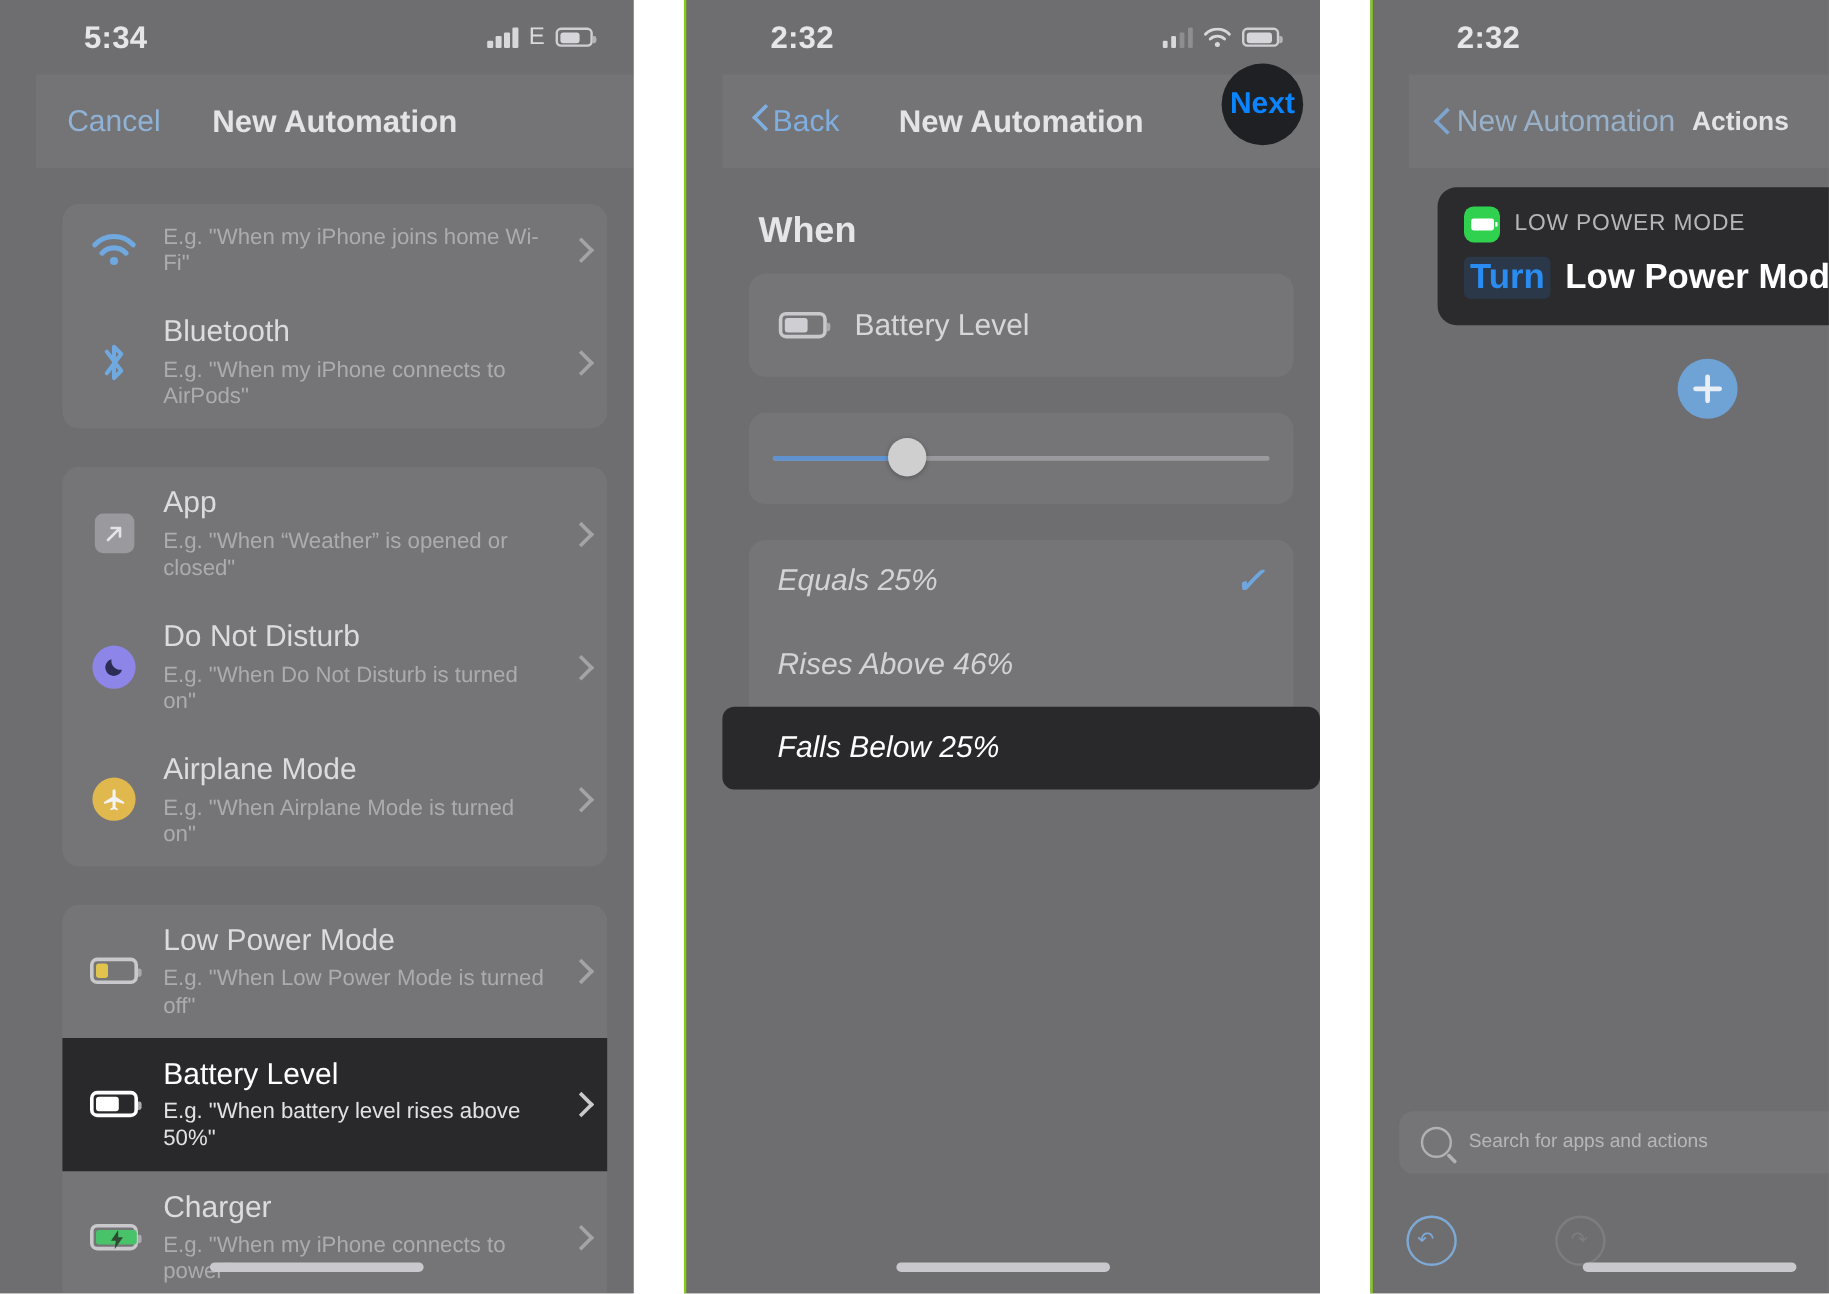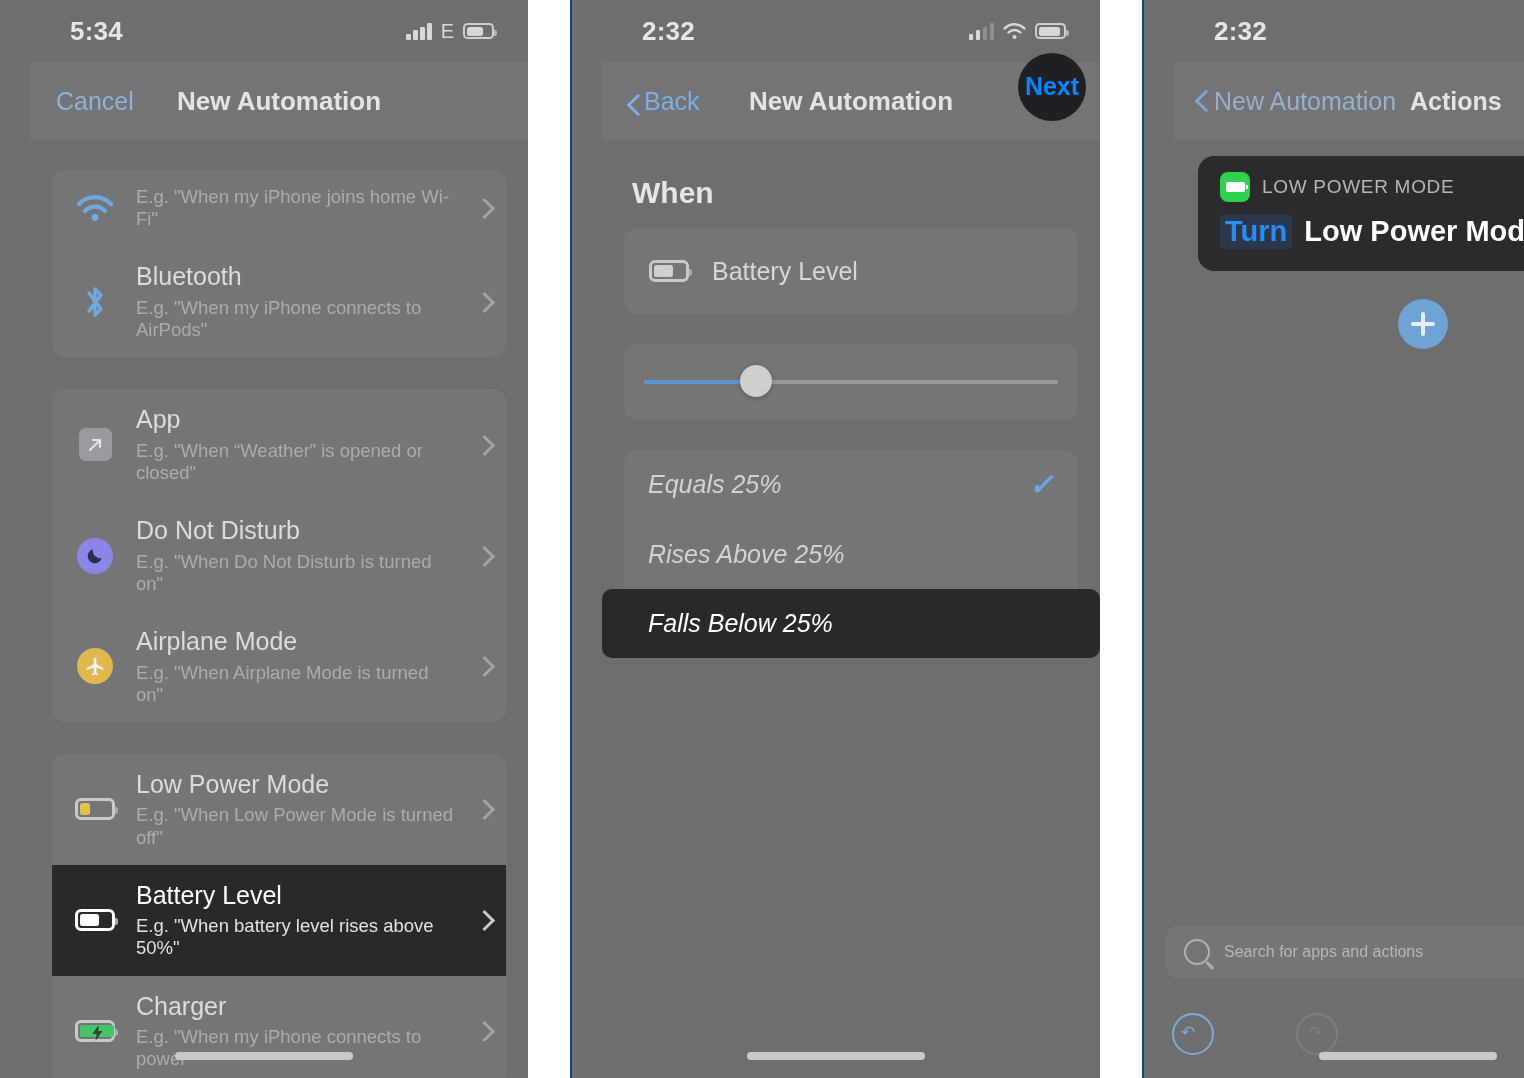--- a/index.html
+++ b/index.html
@@ -26,21 +26,21 @@
   .phone {
     position: relative;
     width: 498px;
     height: 1078px;
     background: #6e6e70;
     overflow: hidden;
     flex: 0 0 auto;
     padding-left: 30px;
   }
   .phone.p2, .phone.p3 {
-    border-left: 2px solid #0c4a6e;
+    border-left: 2px solid #84cc16;
   }
 
   
   .screen {
     position: absolute;
     inset: 0;
     background: #6e6e70;
   }
 
   
@@ -134,21 +134,21 @@
   .nav-veil {
     position: absolute;
     left: 0; right: 0; top: 0; bottom: 0;
     background: rgba(255,255,255,0.045);
     z-index: -1;
   }
   .nav-btn {
     font-size: 25px;
     color: #7faee0;
     display: flex;
-    align-items: flex-end;
+    align-items: flex-start;
     gap: 4px;
     white-space: nowrap;
   }
   .nav-btn.muted { color: #8fb2d6; }
   .chev-back {
     display: inline-block;
     width: 12px;
     height: 22px;
     position: relative;
   }
@@ -181,21 +181,21 @@
   .navbar.p3 .nav-right { margin-left: auto; }
   .p3-back {
     display: flex;
     align-items: center;
     gap: 6px;
     font-size: 25px;
     color: #9fbcd8;
     opacity: 0.85;
   }
   .p3-title {
-    font-size: 25px;
+    font-size: 22px;
     font-weight: 700;
     color: #e3e3e6;
   }
 
   
   .content { position: relative; padding: 0 22px; z-index: 3; }
   .group {
     background: rgba(255,255,255,0.055);
     border-radius: 14px;
     margin-bottom: 32px;
@@ -783,21 +783,21 @@
           <div class="knob" id="slider-knob" style="left: 27%;"></div>
         </div>
       </div>
 
       <div class="opt-group">
         <div class="opt">
           <span>Equals 25%</span>
           <span class="ck">✓</span>
         </div>
         <div class="opt">
-          <span>Rises Above 25%</span>
+          <span>Rises Above 46%</span>
         </div>
         <div class="opt spot">
           <span>Falls Below 25%</span>
         </div>
       </div>
     </div>
 
     <div class="home-ind"></div>
   </div>
 

